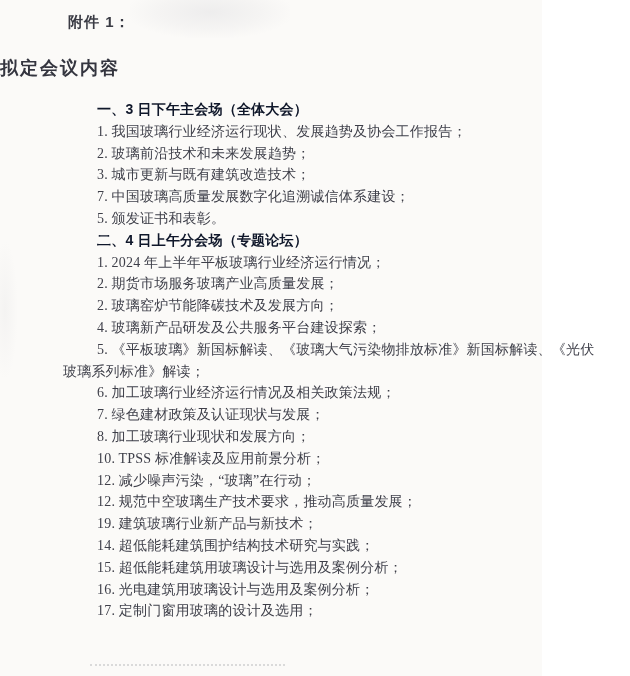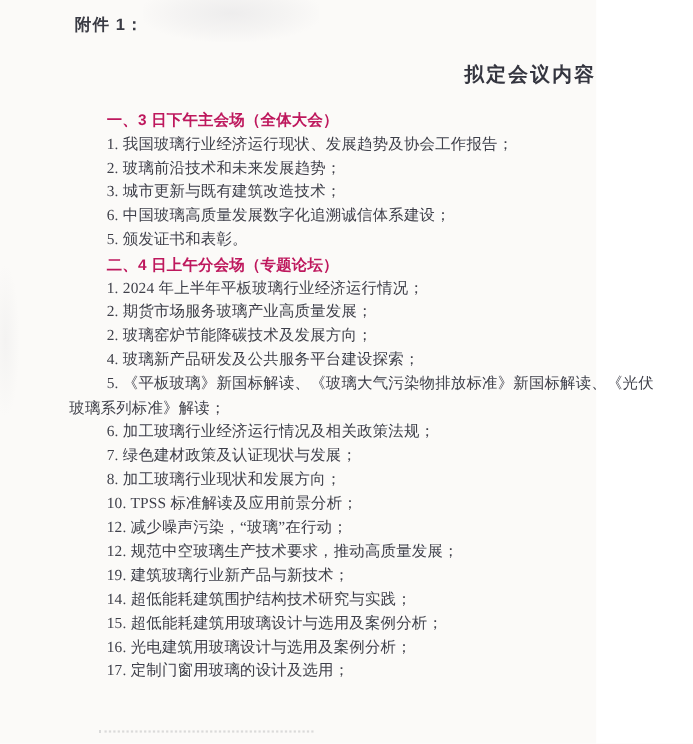--- a/index.html
+++ b/index.html
@@ -38,55 +38,55 @@
     pointer-events: none;
   }
   .attachment-label {
     position: absolute; left: 68px; top: 13px;
     font-family: "Liberation Sans", "DejaVu Sans", sans-serif;
     font-weight: bold; font-size: 15px; color: #3a3b44;
     letter-spacing: 1px;
   }
   .doc-title {
     position: absolute; left: 0; top: 56px; width: 100%;
-    text-align: right;
+    text-align: left;
     font-family: "Liberation Sans", "DejaVu Sans", sans-serif;
     font-weight: bold; font-size: 18px; color: #34353f;
     letter-spacing: 2px;
   }
   .content {
     position: absolute; left: 63px; top: 99px; width: 532px;
     font-size: 14px; line-height: 21.8px;
     letter-spacing: 0.2px;
     color: #3e3f49;
     word-break: break-all;
   }
   .content p { margin: 0; text-indent: 34px; }
   .sec-heading {
     font-family: "Liberation Sans", "DejaVu Sans", sans-serif;
-    font-weight: bold; color: #be185d;
+    font-weight: bold; color: #0f172a;
   }
 </style>
 </head>
 <body>
 
 <div class="page">
   <div class="smudge-top"></div>
   <div class="smudge-left"></div>
   <div class="edge-line-bottom"></div>
 
   <div class="attachment-label">附件 1：</div>
   <div class="doc-title">拟定会议内容</div>
 
   <div class="content">
     <p class="sec-heading">一、3 日下午主会场（全体大会）</p>
     <p>1. 我国玻璃行业经济运行现状、发展趋势及协会工作报告；</p>
     <p>2. 玻璃前沿技术和未来发展趋势；</p>
     <p>3. 城市更新与既有建筑改造技术；</p>
-    <p>6. 中国玻璃高质量发展数字化追溯诚信体系建设；</p>
+    <p>7. 中国玻璃高质量发展数字化追溯诚信体系建设；</p>
     <p>5. 颁发证书和表彰。</p>
 
     <p class="sec-heading">二、4 日上午分会场（专题论坛）</p>
     <p>1. 2024 年上半年平板玻璃行业经济运行情况；</p>
     <p>2. 期货市场服务玻璃产业高质量发展；</p>
     <p>2. 玻璃窑炉节能降碳技术及发展方向；</p>
     <p>4. 玻璃新产品研发及公共服务平台建设探索；</p>
     <p>5. 《平板玻璃》新国标解读、《玻璃大气污染物排放标准》新国标解读、《光伏玻璃系列标准》解读；</p>
     <p>6. 加工玻璃行业经济运行情况及相关政策法规；</p>
     <p>7. 绿色建材政策及认证现状与发展；</p>

